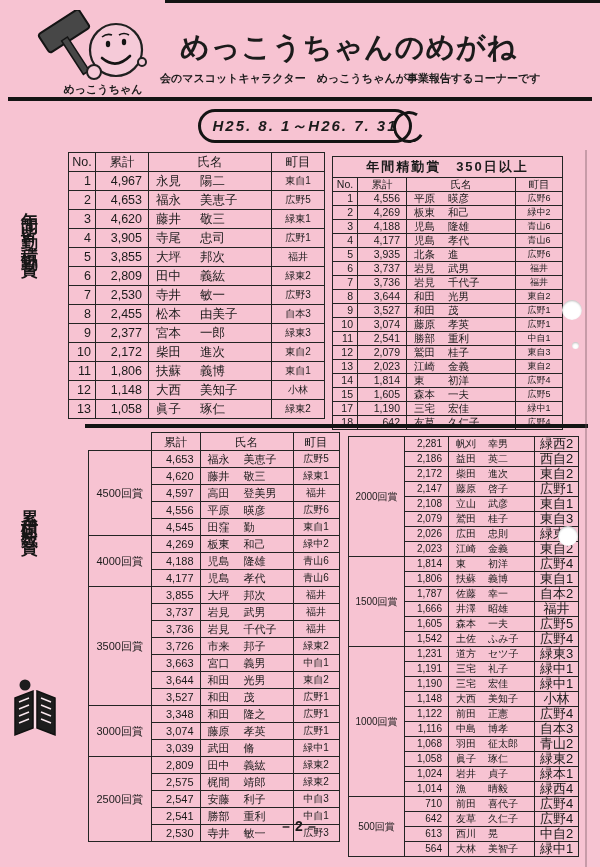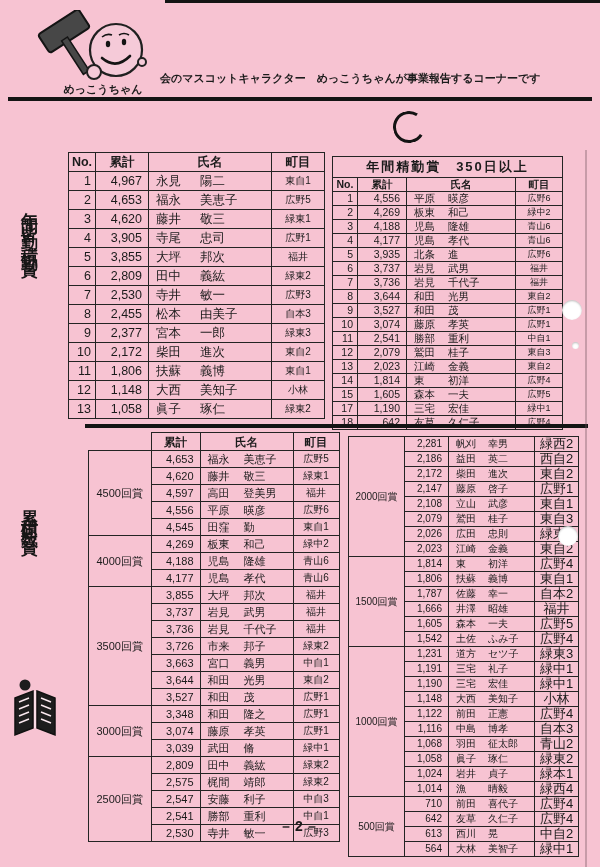--- a/index.html
+++ b/index.html
@@ -23,21 +23,21 @@
   .period-c-arc{left:393px;top:111px;width:26px;height:26px;border:3px solid #141414;
     border-radius:50%;border-right-color:transparent;transform:rotate(-12deg);}
   
   .v-label{writing-mode:vertical-rl;text-orientation:upright;font-weight:700;
     font-size:17px;letter-spacing:7px;color:#161616;}
   .v-label.one{left:18px;top:198px;height:190px;}
   .v-label.two{left:18px;top:497px;height:140px;}
   
   table{border-collapse:collapse;table-layout:fixed;}
   td,th{border:1.5px solid #242424;padding:0;overflow:hidden;white-space:nowrap;}
-  th{font-weight:700;}
+  th{font-weight:400;}
   .t-title{font-size:14px;font-weight:700;letter-spacing:2px;text-align:center;}
   .c-no{text-align:right;padding-right:4px;}
   .c-total{text-align:right;padding-right:6px;}
   .c-name{text-align:left;padding-left:7px;}
   .c-town{text-align:center;}
   .c-group{text-align:center;font-size:10px;letter-spacing:0;margin-top:41px;}
   .sei{display:inline-block;}
   
   #tbl-kaikin{left:68px;top:152px;}
   #tbl-kaikin td,#tbl-kaikin th{height:18px;font-size:12.5px;line-height:18px;}
@@ -85,23 +85,27 @@
     <ellipse cx="72" cy="34" rx="2.2" ry="3.2" fill="#141414"></ellipse>
     <ellipse cx="88" cy="32" rx="2.2" ry="3.2" fill="#141414"></ellipse>
     <path d="M66 27 q5 -4 10 -2" fill="none" stroke="#141414" stroke-width="1.6"></path>
     <path d="M83 25 q5 -3 10 0" fill="none" stroke="#141414" stroke-width="1.6"></path>
     <path d="M66 48 q14 12 28 -2" fill="none" stroke="#141414" stroke-width="2.6" stroke-linecap="round"></path>
     <circle cx="58" cy="62" r="7" fill="#f5cad8" stroke="#202020" stroke-width="2"></circle>
     <circle cx="106" cy="52" r="4" fill="#f5cad8" stroke="#202020" stroke-width="2"></circle>
   </svg>
   <div class="abs mascot-label">めっこうちゃん</div>
 
+  <div class="abs page-title">めっこうちゃんのめがね</div>
   <div class="abs page-subtitle">会のマスコットキャラクター　めっこうちゃんが事業報告するコーナーです</div>
   <div class="abs header-rule"></div>
 
+  <div class="abs period-badge">
+    <span>H25. 8. 1～H26. 7. 31</span>
+  </div>
   <div class="abs period-c-arc"></div>
 
   <div class="abs v-label one">年間皆勤・積勤賞</div>
   <div class="abs v-label two">累積回数賞</div>
 
   <svg class="abs" style="left:12px;top:676px;" width="46" height="62" viewBox="0 0 46 62">
     <circle cx="13" cy="9" r="5.5" fill="#1d1d1d"></circle>
     <polygon points="3,22 21,15 21,52 3,59" fill="#1d1d1d" stroke="#111" stroke-width="1.5"></polygon>
     <polygon points="25,15 43,22 43,59 25,52" fill="#1d1d1d" stroke="#111" stroke-width="1.5"></polygon>
     <line x1="7" y1="26" x2="17" y2="22" stroke="#fbe9ef" stroke-width="1.4"></line>

